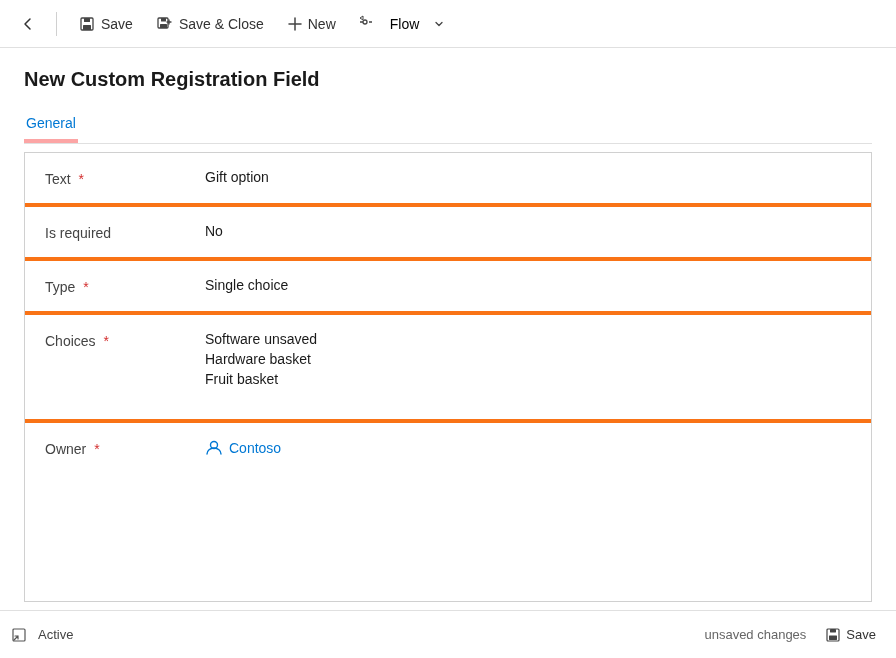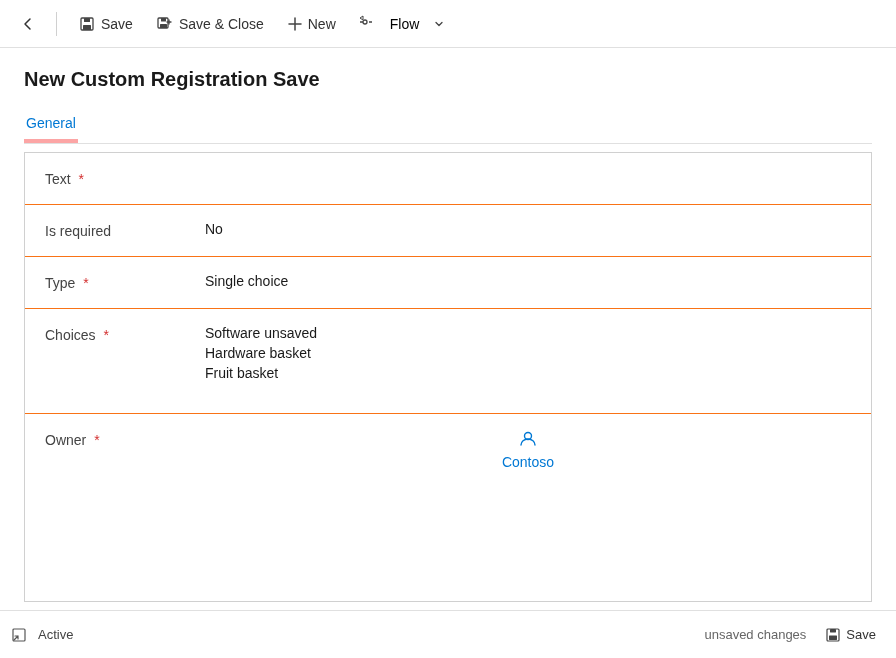--- a/index.html
+++ b/index.html
@@ -136,21 +136,21 @@
       margin-bottom: 8px;
     }
     .form-scroll::-webkit-scrollbar { width: 8px; }
     .form-scroll::-webkit-scrollbar-track { background: #f0f0f0; }
     .form-scroll::-webkit-scrollbar-thumb { background: #c0c0c0; border-radius: 4px; }
 
     .form-row {
       display: flex;
       align-items: flex-start;
       padding: 16px 20px;
-      border-bottom: 1px solid #f97316;
+      border-bottom: 4px solid #f97316;
       min-height: 52px;
     }
     .form-row:last-child { border-bottom: none; }
 
     .field-label {
       width: 160px;
       flex-shrink: 0;
       color: #444;
       font-size: 14px;
       padding-top: 2px;
@@ -169,21 +169,20 @@
       display: flex;
       flex-direction: column;
       gap: 4px;
     }
     .owner-link {
       color: #0078d4;
       display: flex;
       align-items: center;
       gap: 6px;
       cursor: pointer;
-      flex-direction: column;
     }
     .owner-icon {
       width: 18px;
       height: 18px;
       display: flex;
       align-items: center;
       justify-content: center;
       color: #0078d4;
     }
 
@@ -285,36 +284,37 @@
     </button>
     <button class="flow-chevron">
       <svg width="12" height="12" viewBox="0 0 12 12" fill="none">
         <path d="M3 4.5l3 3 3-3" stroke="#444" stroke-width="1.3" stroke-linecap="round" stroke-linejoin="round"></path>
       </svg>
     </button>
   </div>
 </div>
 
 <div class="page-content">
-  <h1 class="page-title">New Custom Registration Save</h1>
+  <h1 class="page-title">New Custom Registration Field</h1>
 
   <div class="tabs">
     <div class="tab active">
       <span>General</span>
     </div>
   </div>
 
   <div class="form-container">
     <div class="form-scroll">
 
       <div class="form-row">
         <div class="field-label">
           <span>Text</span>
           <span class="required-star">*</span>
         </div>
+        <div class="field-value">Gift option</div>
       </div>
 
       <div class="form-row">
         <div class="field-label">
           <span>Is required</span>
         </div>
         <div class="field-value">No</div>
       </div>
 
       <div class="form-row">

